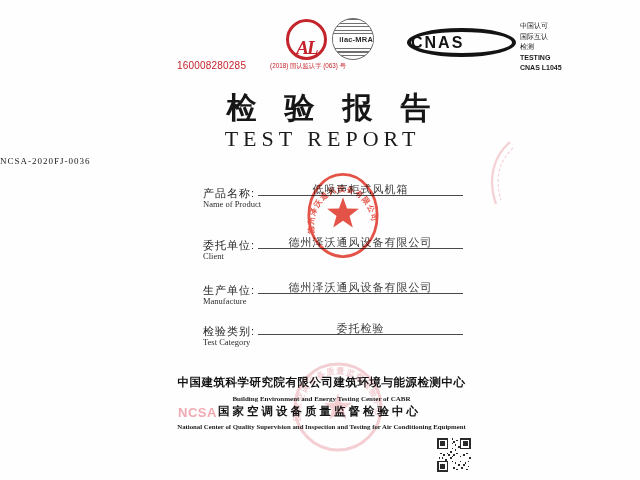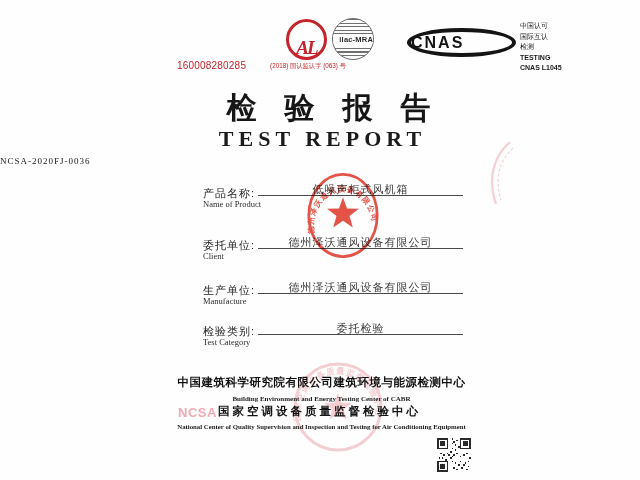--- a/index.html
+++ b/index.html
@@ -33,21 +33,21 @@
     border:4px solid #141414; border-radius:50%; display:flex; align-items:center; justify-content:flex-start; }
   .cnas-word { color:#141414; font-weight:800; font-size:16px; letter-spacing:2px; line-height:1; }
   .cnas-caption { position:absolute; left:520px; top:21px; width:70px; color:#1a1a1a;
     font-size:7px; line-height:10.5px; }
   .cnas-caption .b { font-weight:700; }
 
   
   .title-zh { position:absolute; left:0; right:0; top:88px; text-align:center;margin-left:17px; }
   .title-zh span { font-size:30px; font-weight:700; color:#161616; letter-spacing:28px; margin-right:-28px; }
   .title-en { position:absolute; left:0; right:0; top:126px; text-align:center; }
-  .title-en span { font-family:"Liberation Serif", serif; font-size:22px; font-weight:700;
+  .title-en span { font-family:"Liberation Serif", serif; font-size:22px; font-weight:400;
     color:#1b1b1b; letter-spacing:5px; margin-right:-5px; }
   .report-no { position:absolute; left:0; right:0; top:150px; }
   .report-no span { font-family:"Liberation Serif", serif; font-size:9px; color:#222; letter-spacing:1px; }
 
   
   .f-label-zh { position:absolute; left:203px; font-size:11px; color:#262626; letter-spacing:1px; }
   .f-label-en { position:absolute; left:203px; font-family:"Liberation Serif", serif; font-size:8.5px; color:#2c2c2c; }
   .f-line { position:absolute; left:258px; width:205px; border-bottom:1px solid #4a4a4a; height:0; }
   .f-value { position:absolute; left:258px; width:205px; text-align:center; font-size:11px;
     color:#3a3a3a; letter-spacing:1px; white-space:nowrap; }

